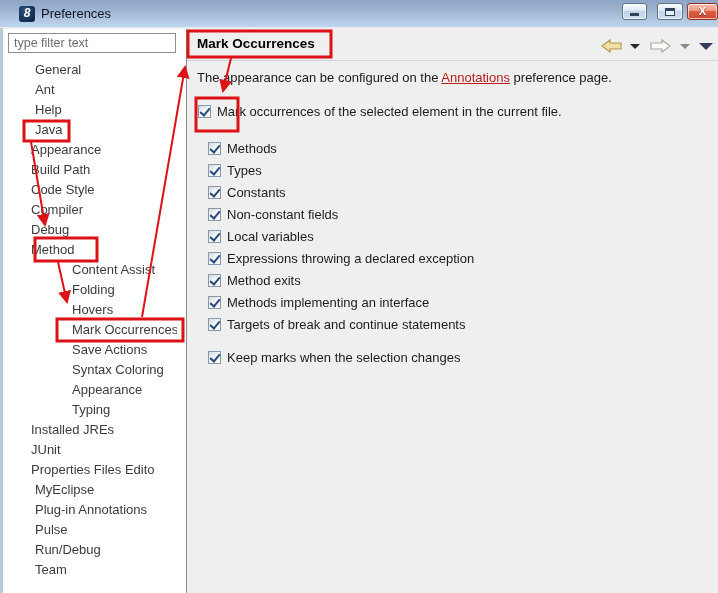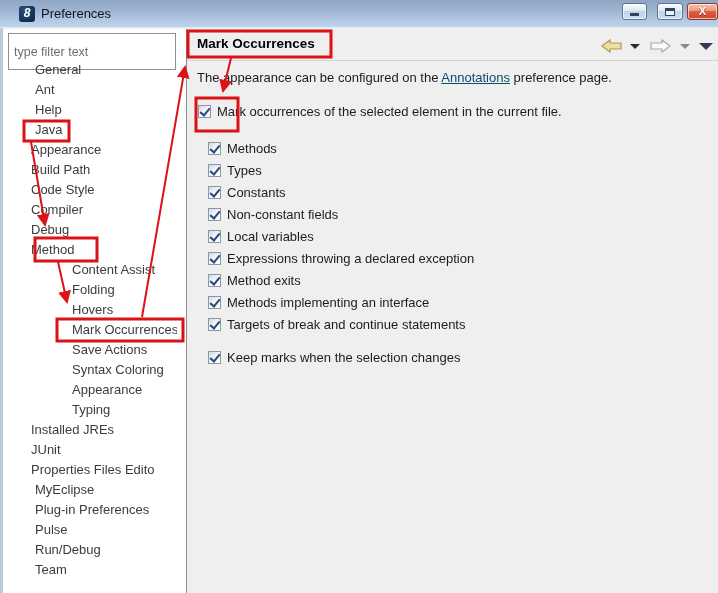--- a/index.html
+++ b/index.html
@@ -28,21 +28,21 @@
   .glyph-min { position:absolute; left:7px; top:9px; width:9px; height:3px; background:#31445c; }
   .glyph-max { position:absolute; left:7px; top:4px; width:10px; height:8px; border:1px solid #31445c; border-top-width:3px; background:#e9f1fa; }
   .glyph-close { position:absolute; left:0; top:1px; width:100%; text-align:center; color:#fff; font-size:11px; font-weight:bold;
     text-shadow:0 1px 1px #7e2718; }
 
   
   .left-border { position:absolute; left:0; top:28px; width:3px; height:565px; background:#b9cadd; }
 
   
   .left-panel { position:absolute; left:3px; top:29px; width:183px; height:564px; background:#ffffff; }
-  .filter-input { position:absolute; left:5px; top:4px; width:168px; height:37px;
+  .filter-input { position:absolute; left:5px; top:4px; width:168px; height:20px;
     border:1px solid #8f8f8f; background:#fff; font-family:"Liberation Sans",sans-serif;
     font-size:12.5px; color:#6e6e6e; padding:0 0 0 5px; outline:none; }
   .tree { position:absolute; left:0; top:31px; width:174px; }
   .tree-row { height:20px; line-height:20px; font-size:13px; color:#3c3c3c; white-space:nowrap; overflow:hidden; cursor:default; }
   .tree-row.level-1 { padding-left:32px; }
   .tree-row.level-2 { padding-left:28px; }
   .tree-row.level-3 { padding-left:69px; }
 
   .vsep { position:absolute; left:186px; top:29px; width:1px; height:564px; background:#8c8c8c; }
 
@@ -50,21 +50,21 @@
   .right-panel { position:absolute; left:187px; top:28px; width:531px; height:565px; background:#efefef; }
   .page-header { position:absolute; left:0; top:0; width:531px; height:33px; border-bottom:1px solid #d4d4d4; }
   .page-title { position:absolute; left:10px; top:8px; font-size:13.5px; font-weight:bold; color:#000; }
   .nav-icons { position:absolute; right:5px; top:11px; display:flex; align-items:center; }
   .nav-gap-s { width:7px; } .nav-gap-m { width:9px; }
   .tri-s { width:0; height:0; border-left:5px solid transparent; border-right:5px solid transparent; border-top:5px solid #2a2a2a; }
   .tri-s.gray { border-top-color:#8a8a8a; }
   .tri-l { width:0; height:0; border-left:7px solid transparent; border-right:7px solid transparent; border-top:7px solid #38385a; }
 
   .intro { position:absolute; left:10px; top:42px; font-size:13px; color:#1c1c1c; white-space:nowrap; }
-  .link { color:#0c4a6e; text-decoration:underline; cursor:pointer; }
+  .link { color:#b91c1c; text-decoration:underline; cursor:pointer; }
 
   .cb-row { position:absolute; display:flex; align-items:center; font-size:13px; color:#1c1c1c; white-space:nowrap; }
   .master-row { left:11px; top:76px; }
   .footer-row { left:21px; top:322px; }
 
   .options { position:absolute; left:21px; top:112px; }
   .opt-row { display:flex; align-items:center; height:16px; margin-bottom:6px; font-size:13px; color:#1c1c1c; white-space:nowrap; }
 
   .cb { flex:0 0 auto; width:13px; height:13px; margin-right:6px; border:1px solid #8b99a7;
     background:linear-gradient(145deg,#cfd7df 0%, #f3f6f9 45%, #fefefe 100%); position:relative; }
@@ -181,21 +181,21 @@
 
         <div class="tree-row level-2">
           <span>Properties Files Edito</span>
         </div>
 
         <div class="tree-row level-1">
           <span>MyEclipse</span>
         </div>
 
         <div class="tree-row level-1">
-          <span>Plug-in Preferences</span>
+          <span>Plug-in Annotations</span>
         </div>
 
         <div class="tree-row level-1">
           <span>Pulse</span>
         </div>
 
         <div class="tree-row level-1">
           <span>Run/Debug</span>
         </div>
 

